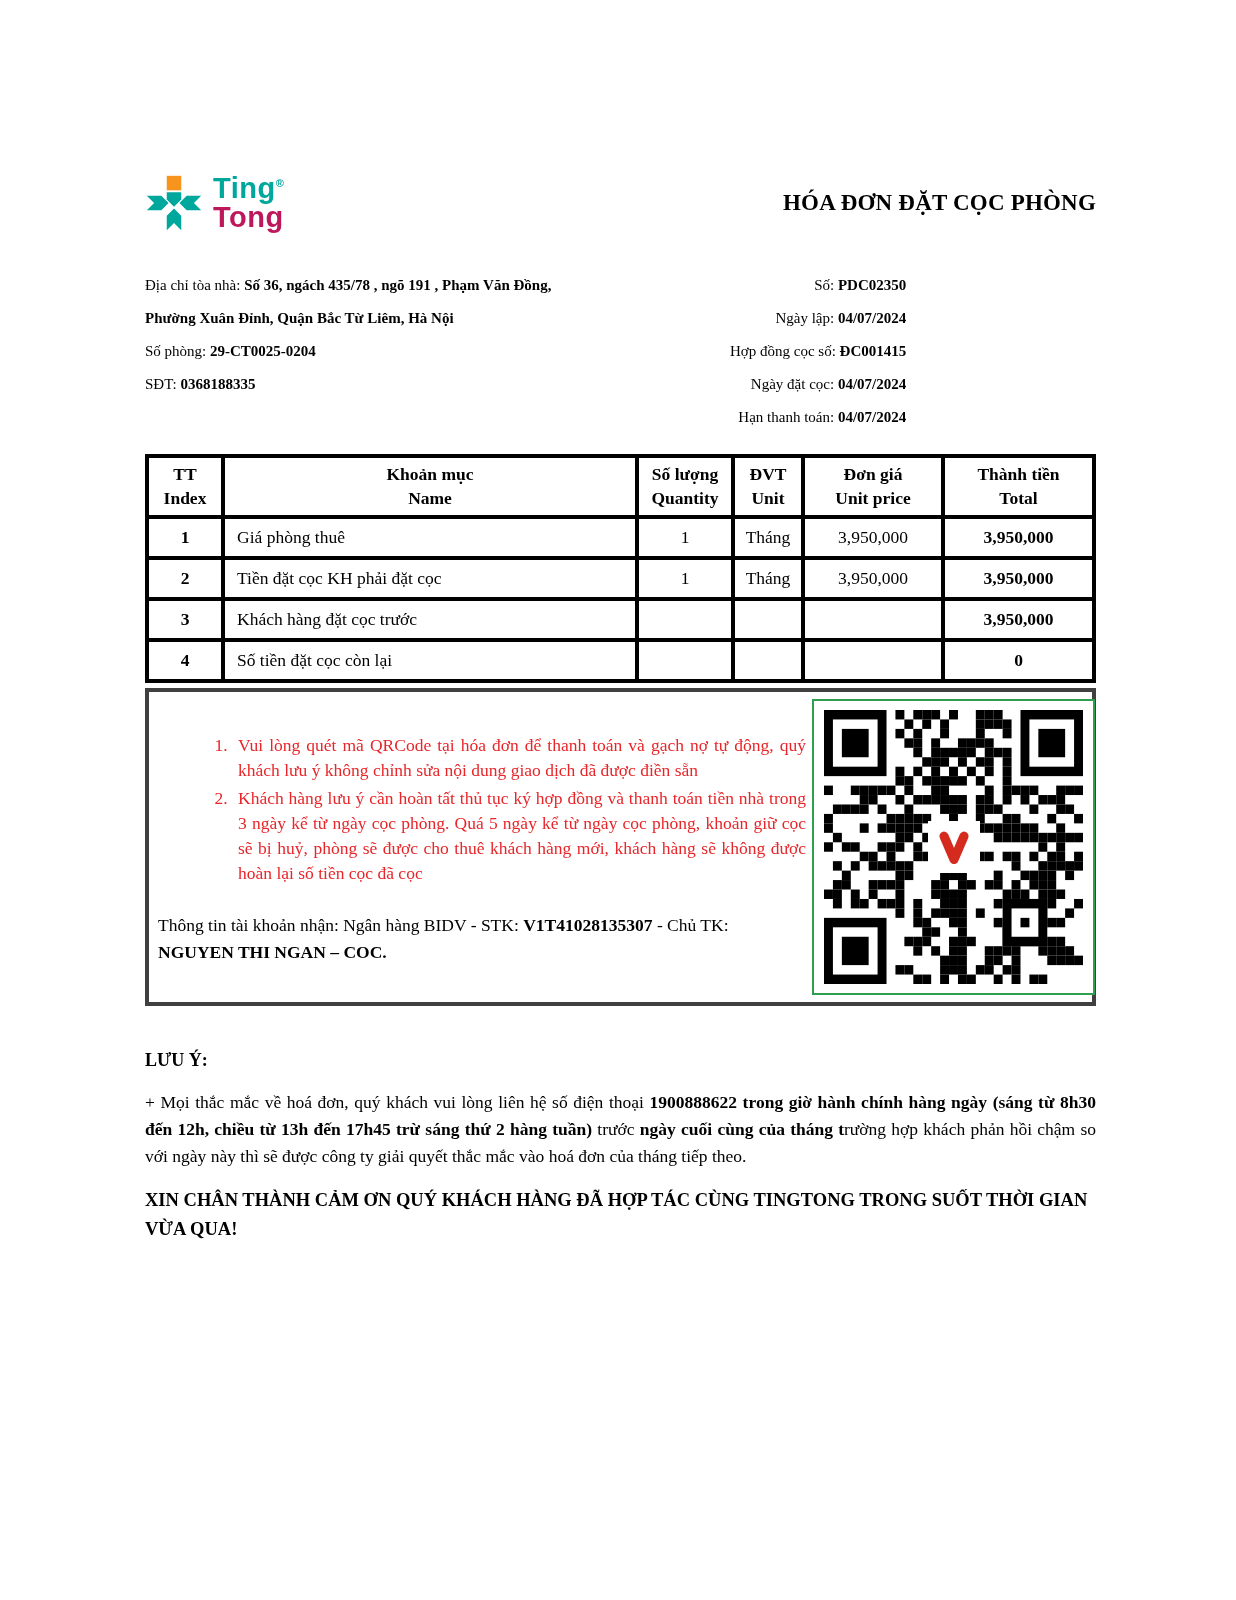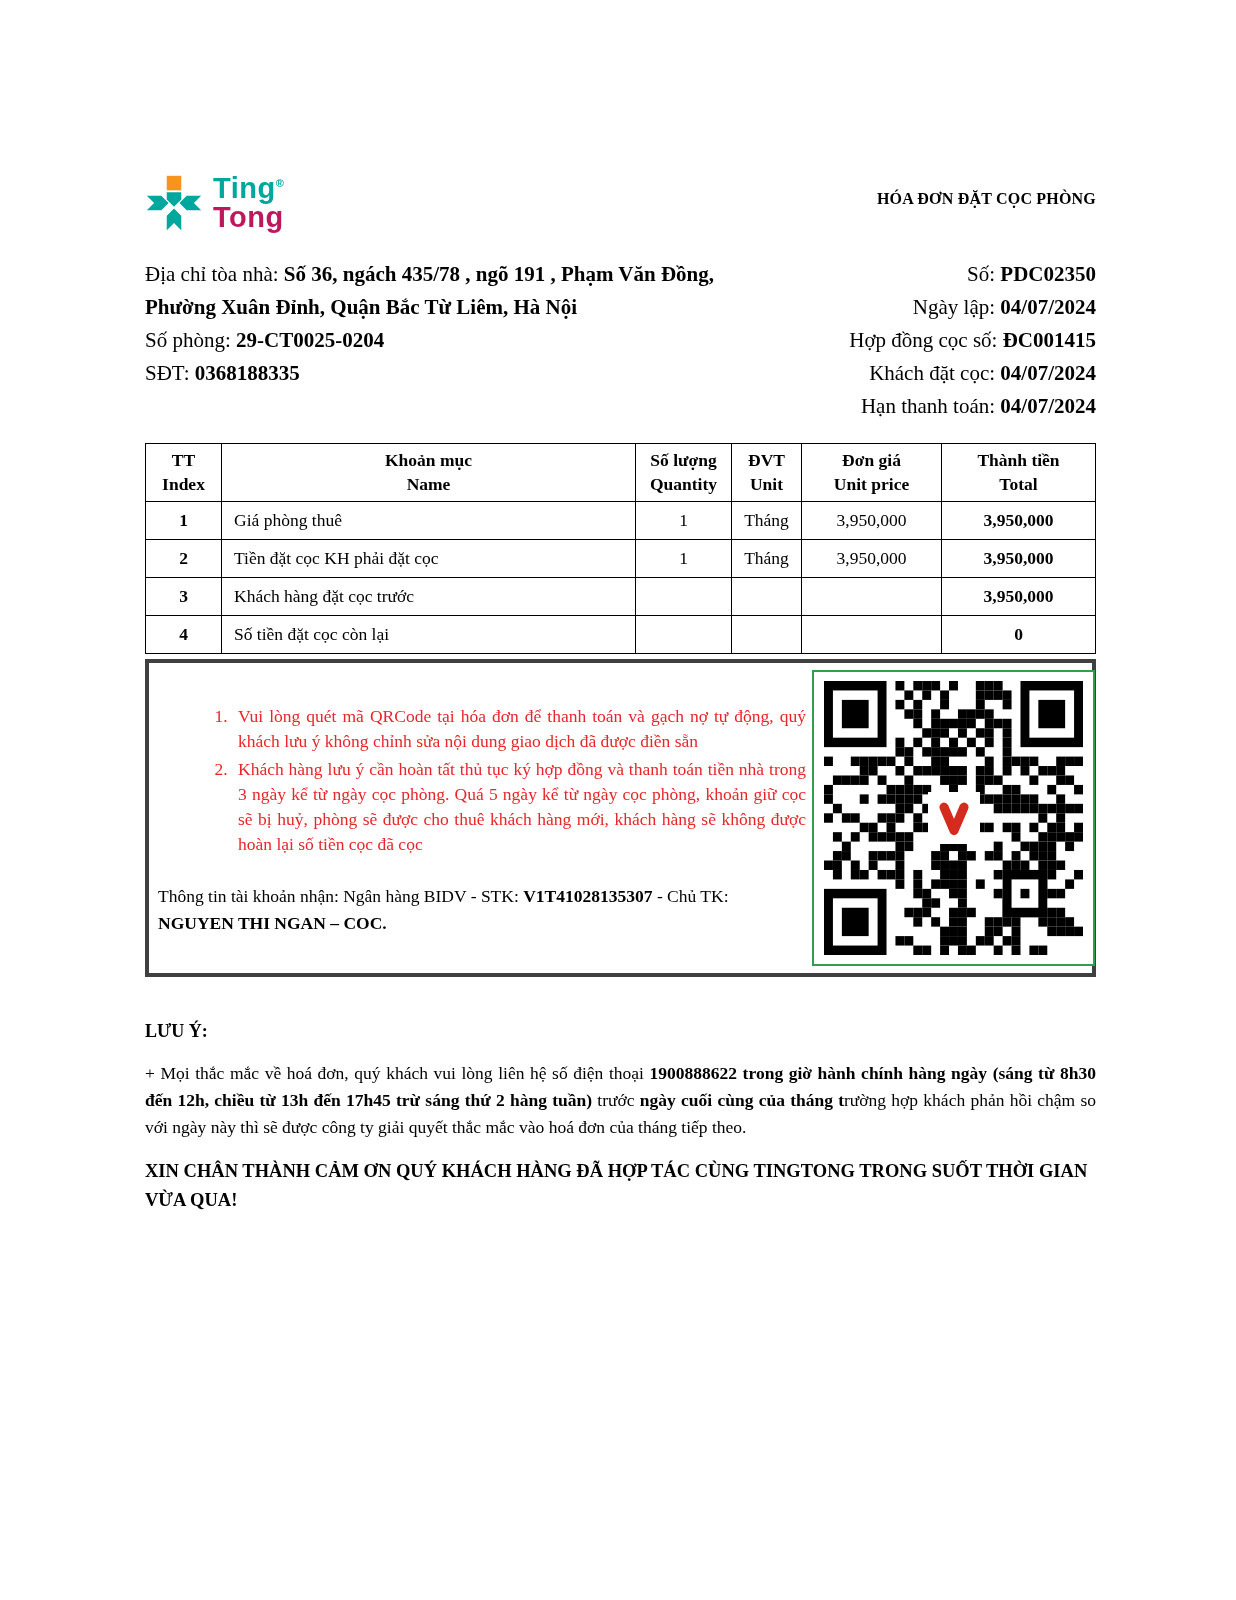--- a/index.html
+++ b/index.html
@@ -13,31 +13,31 @@
   .content { width:951px; margin-left:145px; padding-top:172px; }
 
   
   .header-row { display:flex; justify-content:space-between; align-items:flex-start; }
   .logo { display:flex; align-items:center; gap:10px; }
   .logo-icon { width:58px; height:62px; }
   .logo-text { font-family:"Liberation Sans", sans-serif; font-weight:bold; font-size:29px; line-height:1.0; letter-spacing:0.5px; }
   .ting { color:#00A79D; display:block; }
   .tong { color:#be185d; display:block; }
   .reg { font-size:11px; vertical-align:super; color:#00A79D; }
-  .doc-title { font-size:16px; font-weight:bold; margin-top:18px; letter-spacing:0.2px; }
+  .doc-title { font-size:23px; font-weight:bold; margin-top:18px; letter-spacing:0.2px; }
 
   
-  .info-row { display:flex; justify-content:space-between; margin-top:24px; font-size:21px; }
+  .info-row { display:flex; justify-content:flex-start; margin-top:35px; font-size:15px; }
   .info-left { width:585px; line-height:33px; }
   .info-right { text-align:right; line-height:33px; }
   b { font-weight:bold; }
 
   
   table { border-collapse:collapse; width:100%; margin-top:20px; font-size:17.5px; }
-  th, td { border:1px solid #000000; }
+  th, td { border:4px solid #000000; }
   th { font-weight:bold; padding:5px 4px; line-height:1.35; }
   td { padding:8px 6px; }
   .c-idx { text-align:center; font-weight:bold; }
   .c-name { text-align:left; padding-left:12px; }
   .c-ctr { text-align:center; }
   .c-total { text-align:center; font-weight:bold; }
   .words-row td { text-align:left; padding:8px 12px; }
   .it { font-style:italic; }
   .b { font-weight:bold; }
 
@@ -95,21 +95,21 @@
       <div>
         <span>Số: </span><b>PDC02350</b>
       </div>
       <div>
         <span>Ngày lập: </span><b>04/07/2024</b>
       </div>
       <div>
         <span>Hợp đồng cọc số: </span><b>ĐC001415</b>
       </div>
       <div>
-        <span>Khách đặt cọc: </span><b>04/07/2024</b>
+        <span>Ngày đặt cọc: </span><b>04/07/2024</b>
       </div>
       <div>
         <span>Hạn thanh toán: </span><b>04/07/2024</b>
       </div>
     </div>
   </div>
 
   <table>
     <colgroup>
       <col style="width:76px">

